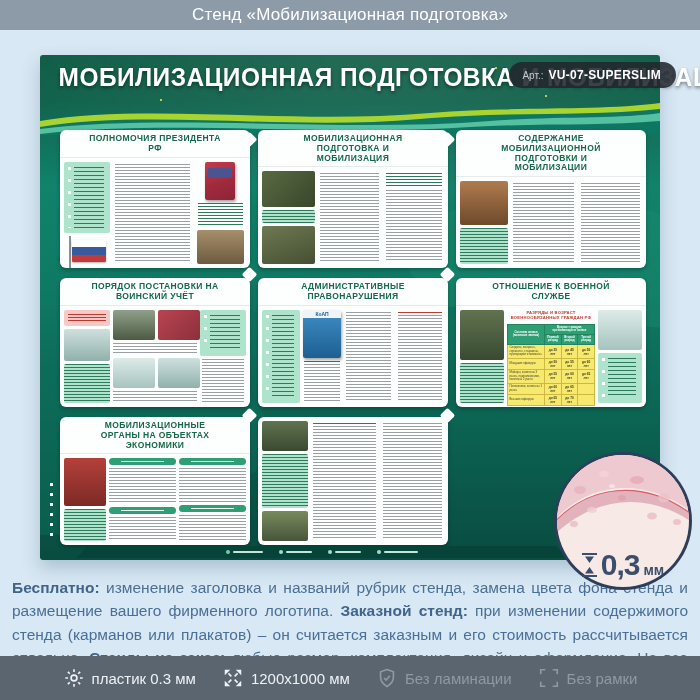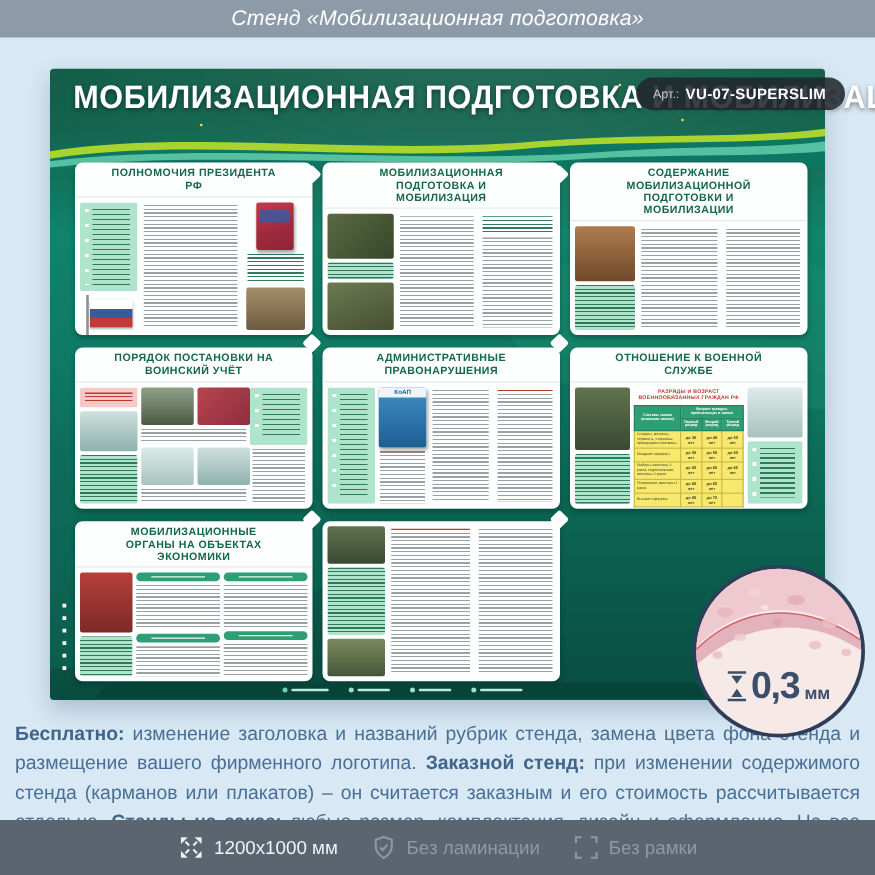--- a/index.html
+++ b/index.html
@@ -6,21 +6,21 @@
   body{
     width:700px;height:700px;position:relative;overflow:hidden;
     background:#d8e8f4;
     font-family:"Liberation Sans",sans-serif;
   }
   
   .topbar{
     position:absolute;top:0;left:0;width:700px;height:30px;
     background:#8d9ba9;display:flex;align-items:center;justify-content:center;
   }
-  .topbar .t{color:#fff;font-size:17px;letter-spacing:.2px;font-style:italic;}
+  .topbar .t{color:#fff;font-size:17px;letter-spacing:.2px;}
   
   .stand{
     position:absolute;left:40px;top:55px;width:620px;height:505px;
     border-radius:3px;
     box-shadow:0 8px 18px rgba(70,100,130,.30);
   }
   .stand-bg{
     position:absolute;inset:0;border-radius:3px;overflow:hidden;
     background:linear-gradient(180deg,#0c5a43 0%,#0d6049 9%,#0e6b55 14%,#11836b 26%,#0f7a64 45%,#0b5f4f 78%,#094c40 100%);
   }
@@ -122,21 +122,21 @@
     background:#06443a;clip-path:polygon(2.5% 0,97.5% 0,100% 100%,0 100%);
     display:flex;align-items:center;justify-content:center;gap:16px;z-index:3;
   }
   .sf-item{display:flex;align-items:center;gap:3px;}
   .sf-dot{width:4px;height:4px;border-radius:50%;background:#6fd0ae;}
   .sf-dash{width:26px;height:2px;background:#bfe8d8;border-radius:1px;}
   
   .inset{position:absolute;left:552px;top:450px;width:142px;height:142px;z-index:6;}
   .inset svg{display:block;}
   .inset-label{
-    position:absolute;left:0;bottom:26px;width:100%;
+    position:absolute;left:0;bottom:10px;width:100%;
     display:flex;align-items:center;justify-content:center;gap:4px;color:#3b4e6b;
   }
   .inset-label .num{font-size:30px;font-weight:bold;letter-spacing:-1px;}
   .inset-label .unit{font-size:14px;font-weight:bold;align-self:flex-end;padding-bottom:4px;}
   
   .desc{
     position:absolute;left:0;top:572px;width:700px;padding:4px 12px;box-sizing:border-box;
     color:#4a6f96;font-size:15.5px;line-height:1.5;text-align:justify;
   }
   .desc b{color:#41658a;}
@@ -463,20 +463,29 @@
   </div>
 </div>
 
 <div class="desc">
   <b>Бесплатно:</b><span> изменение заголовка и названий рубрик стенда, замена цвета фона стенда и размещение вашего фирменного логотипа. </span><b>Заказной стенд:</b><span> при изменении содержимого стенда (карманов или плакатов) – он считается заказным и его стоимость рассчитывается отдельно. </span><b>Стенды на заказ:</b><span> любые размер, комплектация, дизайн и оформление. На все изготовленные стенды даем 2 года гарантии. Выгодно, эстетично и надежно!</span>
 </div>
 
 <div class="botbar">
   <div class="bitem on">
     <span class="bicon">
+      <svg viewBox="0 0 24 24" fill="none" stroke="#eef2f6" stroke-width="1.8">
+        <circle cx="12" cy="12" r="3.2"></circle>
+        <path d="M12 2.5v3 M12 18.5v3 M2.5 12h3 M18.5 12h3 M5.3 5.3l2.1 2.1 M16.6 16.6l2.1 2.1 M18.7 5.3l-2.1 2.1 M7.4 16.6l-2.1 2.1"></path>
+      </svg>
+    </span>
+    <span>пластик 0.3 мм</span>
+  </div>
+  <div class="bitem on">
+    <span class="bicon">
       <svg viewBox="0 0 24 24" fill="#eef2f6">
         <path d="M3 3h6L3 9z"></path>
           <path d="M21 3v6l-6-6z"></path>
         <path d="M3 21v-6l6 6z"></path>
           <path d="M21 21h-6l6-6z"></path>
         <rect x="8" y="8" width="8" height="8" fill="none" stroke="#eef2f6" stroke-width="0"></rect>
         <path d="M7 7l3.2 3.2M17 7l-3.2 3.2M7 17l3.2-3.2M17 17l-3.2-3.2" stroke="#eef2f6" stroke-width="1.8"></path>
       </svg>
     </span>
     <span>1200x1000 мм</span>

